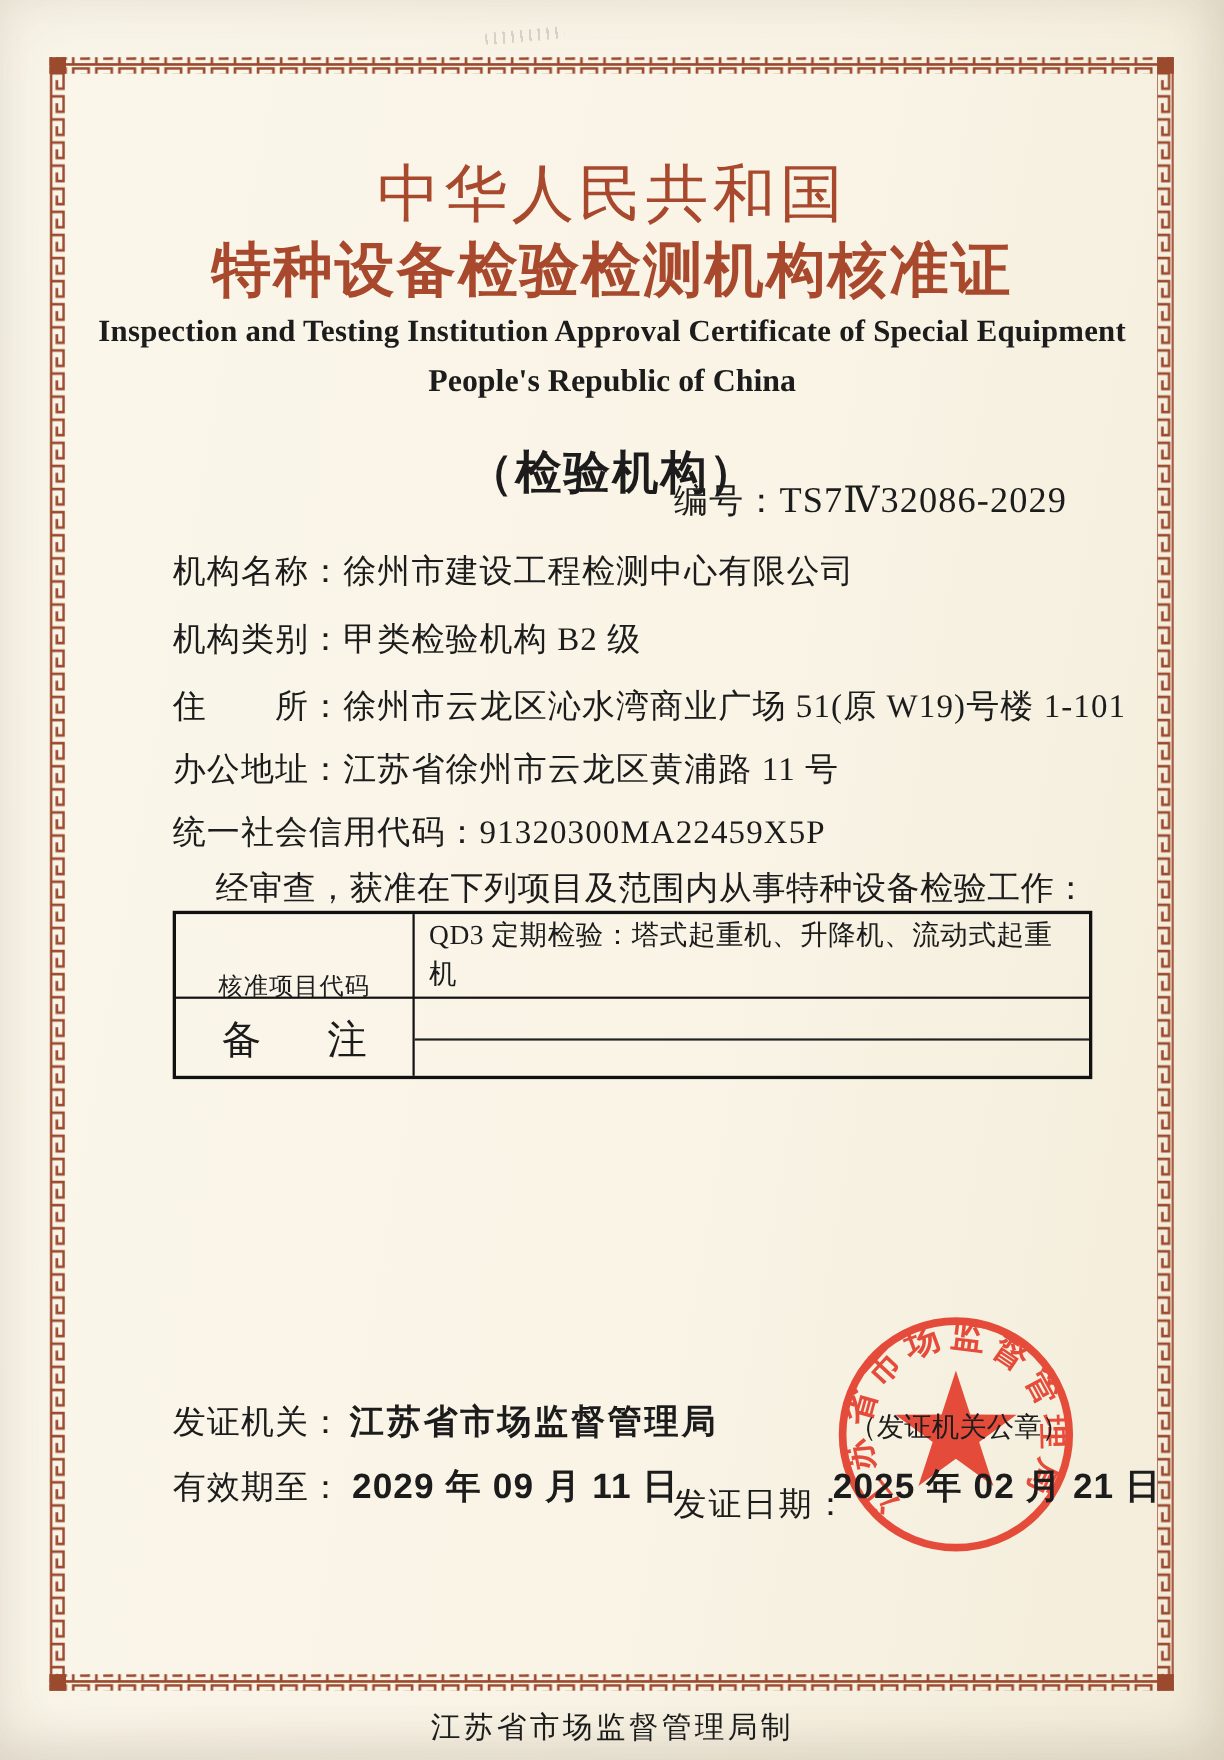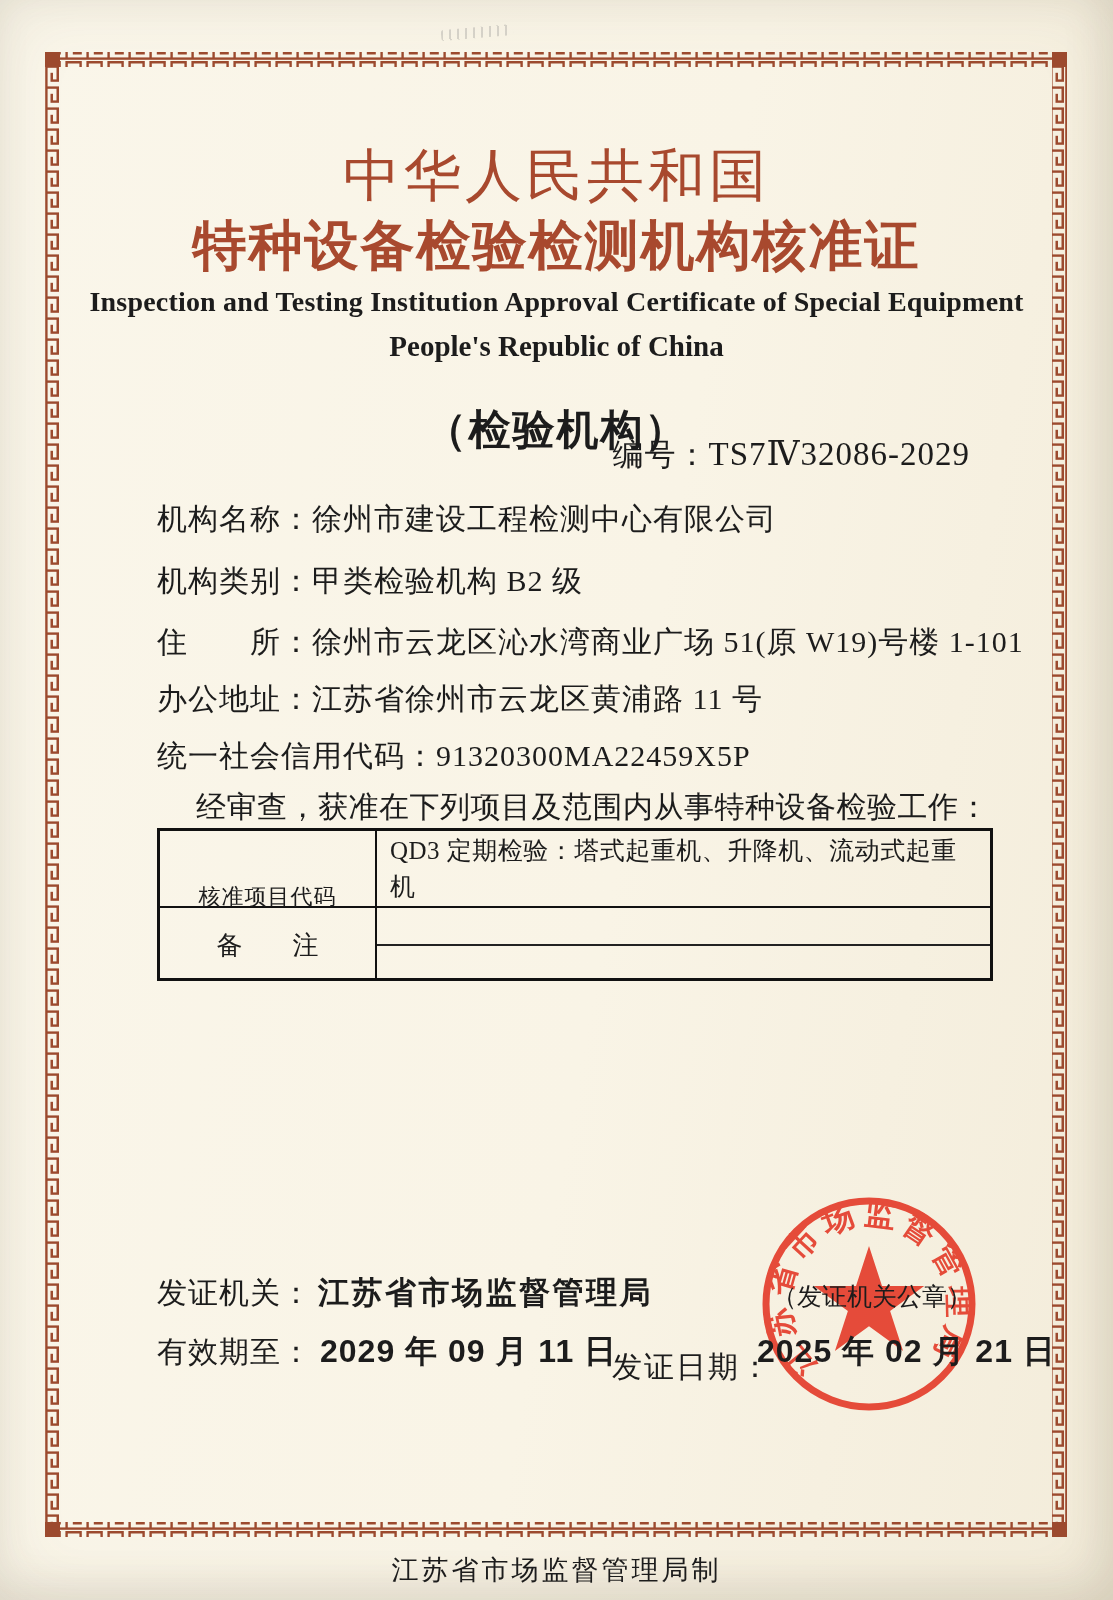--- a/index.html
+++ b/index.html
@@ -30,21 +30,21 @@
   .statement{left:196px;top:787px;font-size:30px;letter-spacing:.5px;}
   
   .table{left:157px;top:828px;width:836px;height:153px;border:3px solid #111;box-sizing:border-box;background:transparent;}
   .tbl-vline{position:absolute;left:215px;top:0;bottom:0;width:2px;background:#111;}
   .tbl-hline{position:absolute;left:0;right:0;top:75px;height:2px;background:#111;}
   .tbl-subline{position:absolute;left:217px;right:0;top:113px;height:1.5px;background:#222;}
   .tbl-label1{position:absolute;left:0;top:0;width:215px;height:75px;display:flex;align-items:center;justify-content:center;
     font-size:22px;font-weight:normal;letter-spacing:1px;margin-top:28px;}
   .tbl-value1{position:absolute;left:230px;top:2px;width:592px;font-size:25px;line-height:36px;letter-spacing:.5px;}
   .tbl-label2{position:absolute;left:0;top:77px;width:215px;height:74px;display:flex;align-items:center;justify-content:center;
-    font-size:26px;letter-spacing:12px;text-indent:12px;}
+    font-size:36px;letter-spacing:12px;text-indent:12px;}
   
   .bottom-line{position:absolute;display:flex;align-items:baseline;white-space:nowrap;}
   .issuer-line{left:157px;top:1272px;font-size:30px;letter-spacing:1px;}
   .issuer-line .val{font-weight:bold;font-size:31px;letter-spacing:2.5px;
     font-family:"Liberation Sans","DejaVu Sans",sans-serif;margin-left:6px;}
   .valid-line{left:157px;top:1330px;font-size:30px;letter-spacing:1px;}
   .valid-line .val{font-weight:bold;font-size:32px;letter-spacing:1px;
     font-family:"Liberation Sans","DejaVu Sans",sans-serif;margin-left:8px;}
   .issue-label{left:612px;top:1347px;font-size:30px;letter-spacing:2px;}
   .issue-value{left:757px;top:1330px;font-size:32px;font-weight:bold;letter-spacing:1px;

